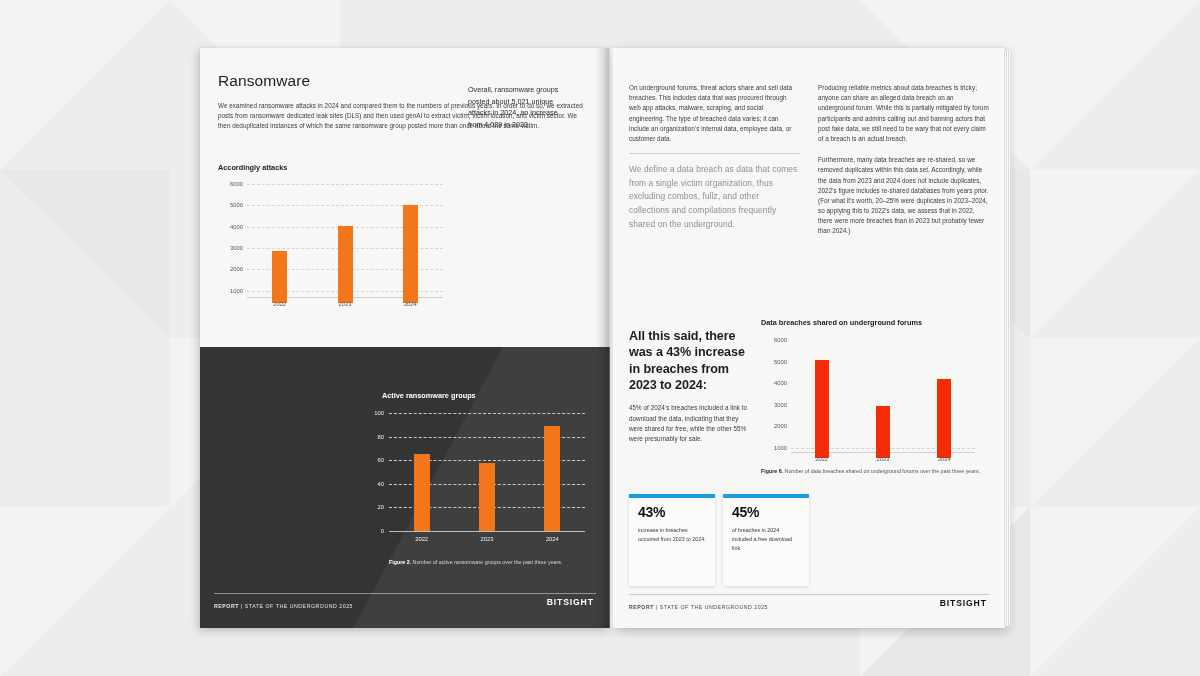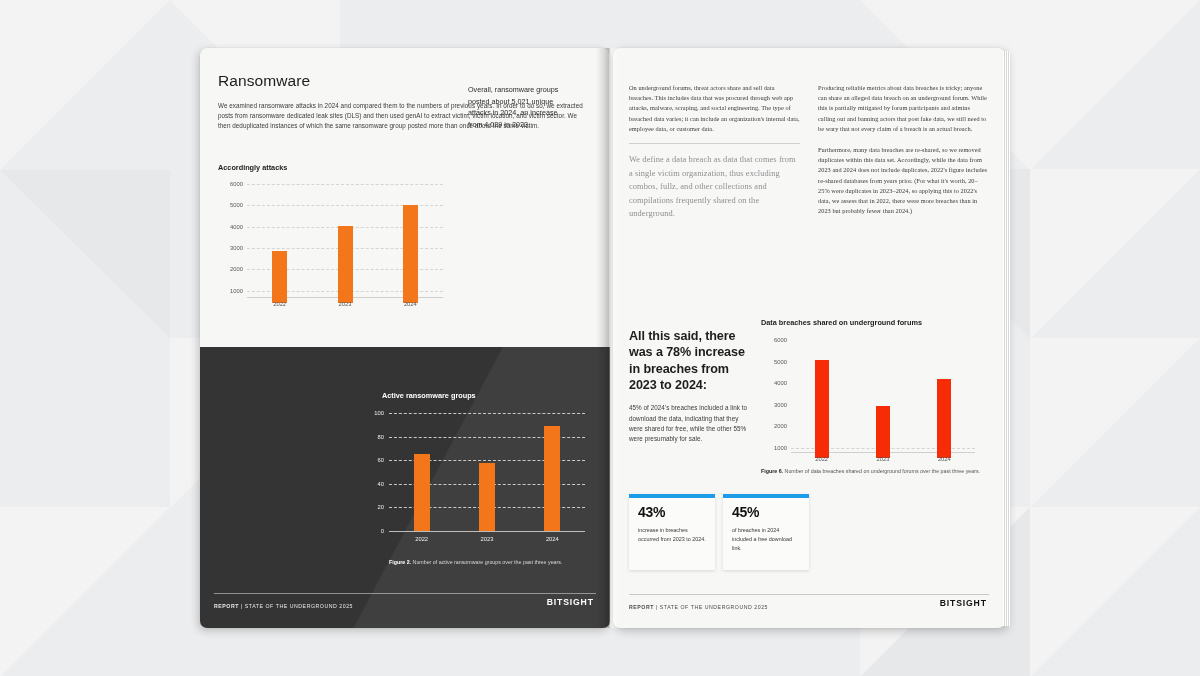--- a/index.html
+++ b/index.html
@@ -18,21 +18,20 @@
   #spread {
     position: absolute;
     left: 200px; top: 48px;
     width: 805px; height: 580px;
   }
   .page {
     position: absolute;
     top: 0; height: 580px;
     background: #f7f7f5;
     overflow: hidden;
-    border-radius: 7px;
   }
   #page-left  { left: 0px;   width: 410px;
                 box-shadow: -2px 3px 9px rgba(0,0,0,.20), 0 0 0 .5px rgba(0,0,0,.05); }
   #page-right { left: 413px; width: 392px;
                 box-shadow: 3px 3px 10px rgba(0,0,0,.22), 0 0 0 .5px rgba(0,0,0,.05); }
   
   #gutter {
     position: absolute; left: 396px; top: 0; width: 24px; height: 580px;
     background: linear-gradient(to right,
       rgba(0,0,0,0) 0%, rgba(0,0,0,.10) 30%, rgba(0,0,0,.22) 52%,
@@ -101,36 +100,36 @@
              font-size: 5.8px; color: #efefef; white-space: nowrap; }
 
   .footer-rule { position: absolute; height: 0; border-top: 1px solid rgba(255,255,255,.45); }
   .footer-txt { position: absolute; font-size: 5.2px; letter-spacing: .55px; font-weight: 400; }
   .footer-txt b { font-weight: 700; }
   .logo { position: absolute; font-weight: 700; letter-spacing: .9px; font-size: 9.3px;
           font-family: "Liberation Sans", sans-serif; }
 
   
   #rp-inner { position: absolute; left: 16px; top: 24px; width: 360px; }
-  #rp-cols { display: flex; gap: 18px; margin-top: 11px; font-family: Liberation Serif, serif; }
+  #rp-cols { display: flex; gap: 18px; margin-top: 11px; }
   #rp-col-a { width: 173px; }
   #rp-col-b { width: 173px; }
   #rp-rule { height: 0; border-top: 1px solid #cfcfcd; margin: 9px 0 9px 0; }
   #rp-quote { font-size: 8.4px; line-height: 1.62; color: #8d8f91; letter-spacing: .1px; }
   #rp-para2 { margin-top: 11px; }
 
   #headline {
     font-size: 12.6px; line-height: 1.3; font-weight: 700; color: #1d1d1d; letter-spacing: -.1px;
   }
   #sub-para { margin-top: 10px; width: 124px; }
 
   
   #cards { position: absolute; left: 16px; top: 446px; width: 362px; display: flex; gap: 8px; }
   .card {
-    width: 86px; height: 76px; background: #fbfbfa;
+    width: 86px; height: 92px; background: #fbfbfa;
     box-shadow: 0 1px 3px rgba(0,0,0,.13);
     padding: 10px 9px 0 9px; position: relative; overflow: hidden;
   }
   .card-bar { position: absolute; left: 0; top: 0; width: 100%; height: 3.5px; }
   .card-num { font-size: 14px; font-weight: 700; color: #111; letter-spacing: -.3px; }
   .card-txt { font-size: 5.4px; line-height: 1.62; color: #3a3a3a; margin-top: 6px; }
 </style>
 </head>
 <body>
 
@@ -248,21 +247,21 @@
           <div id="rp-quote">We define a data breach as data that comes from a single victim organization, thus excluding combos, fullz, and other collections and compilations frequently shared on the underground.</div>
         </div>
         <div id="rp-col-b">
           <div class="body-txt">Producing reliable metrics about data breaches is tricky; anyone can share an alleged data breach on an underground forum. While this is partially mitigated by forum participants and admins calling out and banning actors that post fake data, we still need to be wary that not every claim of a breach is an actual breach.</div>
           <div id="rp-para2" class="body-txt">Furthermore, many data breaches are re-shared, so we removed duplicates within this data set. Accordingly, while the data from 2023 and 2024 does not include duplicates, 2022's figure includes re-shared databases from years prior. (For what it's worth, 20–25% were duplicates in 2023–2024, so applying this to 2022's data, we assess that in 2022, there were more breaches than in 2023 but probably fewer than 2024.)</div>
         </div>
       </div>
     </div>
 
     <div style="position:absolute;left:16px;top:280px;width:130px;">
-      <div id="headline">All this said, there was a 78% increase in breaches from 2023 to 2024:</div>
+      <div id="headline">All this said, there was a 43% increase in breaches from 2023 to 2024:</div>
       <div id="sub-para" class="body-txt">45% of 2024's breaches included a link to download the data, indicating that they were shared for free, while the other 55% were presumably for sale.</div>
     </div>
 
     <div style="position:absolute;left:148px;top:270px;" class="chart-title">Data breaches shared on underground forums</div>
 
     <div class="chart" id="fig6" style="position:absolute;left:178px;top:292px;width:184px;height:112px;">
         <div class="grid-line" style="top: 107.692px;"></div>
         <div class="ylab tick-lbl" style="top: 107.692px;">1000</div>
         <div class="ylab tick-lbl" style="top: 86.1538px;">2000</div>
         <div class="ylab tick-lbl" style="top: 64.6154px;">3000</div>

